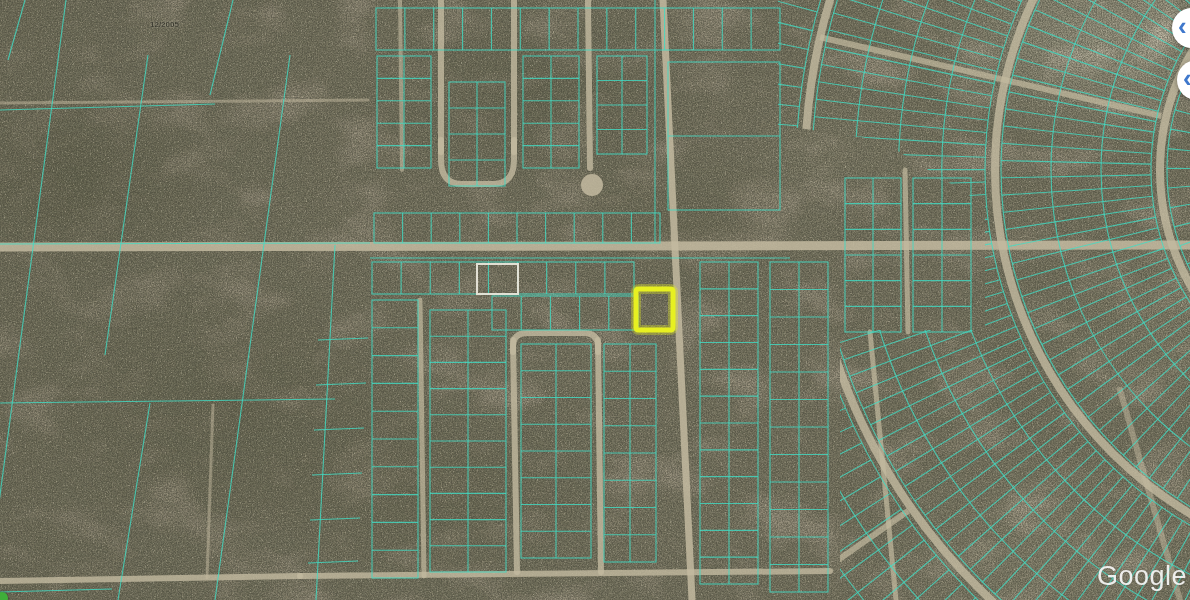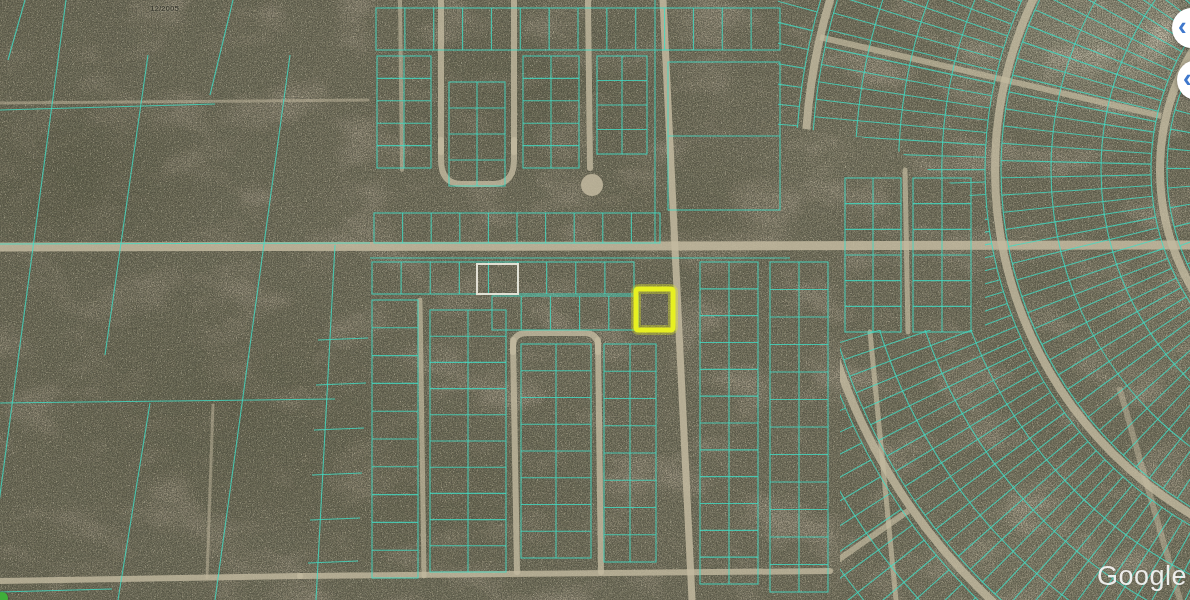--- a/index.html
+++ b/index.html
@@ -11,21 +11,21 @@
       radial-gradient(220px 140px at 6% 30%, rgba(104,102,80,.55), transparent 70%),
       radial-gradient(300px 200px at 20% 68%, rgba(110,107,85,.5), transparent 70%),
       radial-gradient(260px 160px at 45% 15%, rgba(100,99,78,.45), transparent 70%),
       radial-gradient(300px 180px at 38% 82%, rgba(108,105,82,.4), transparent 70%),
       radial-gradient(200px 130px at 57% 38%, rgba(112,108,84,.35), transparent 70%),
       radial-gradient(260px 150px at 93% 6%, rgba(224,217,198,.85), transparent 75%),
       radial-gradient(200px 140px at 99% 55%, rgba(190,182,160,.5), transparent 75%),
       radial-gradient(240px 160px at 88% 92%, rgba(196,188,166,.5), transparent 75%),
       radial-gradient(180px 120px at 70% 25%, rgba(180,172,150,.35), transparent 70%);}
   svg.layer{position:absolute;left:0;top:0;}
-  #imagery-label{position:absolute;left:150px;top:4px;font-size:8px;font-weight:bold;
+  #imagery-label{position:absolute;left:150px;top:20px;font-size:8px;font-weight:bold;
     color:#33332a;opacity:.8;filter:blur(.4px);text-shadow:0 0 2px rgba(220,215,195,.8);}
   #watermark{position:absolute;left:1097px;top:561px;font-size:27px;letter-spacing:.5px;
     color:rgba(255,255,255,.88);text-shadow:0 0 3px rgba(60,60,50,.35);white-space:nowrap;}
   .nav-btn{position:absolute;background:#fff;border-radius:50%;
     box-shadow:0 1px 5px rgba(0,0,0,.35);display:flex;align-items:center;}
   .nav-btn .chev{font-size:26px;font-weight:bold;line-height:1;margin-left:6px;
     transform:translateY(-2px);}
   #placemark{position:absolute;left:-4px;top:592px;width:12px;height:12px;
     border-radius:50%;background:#3fae3a;box-shadow:0 0 3px rgba(0,0,0,.4);}
 </style>

